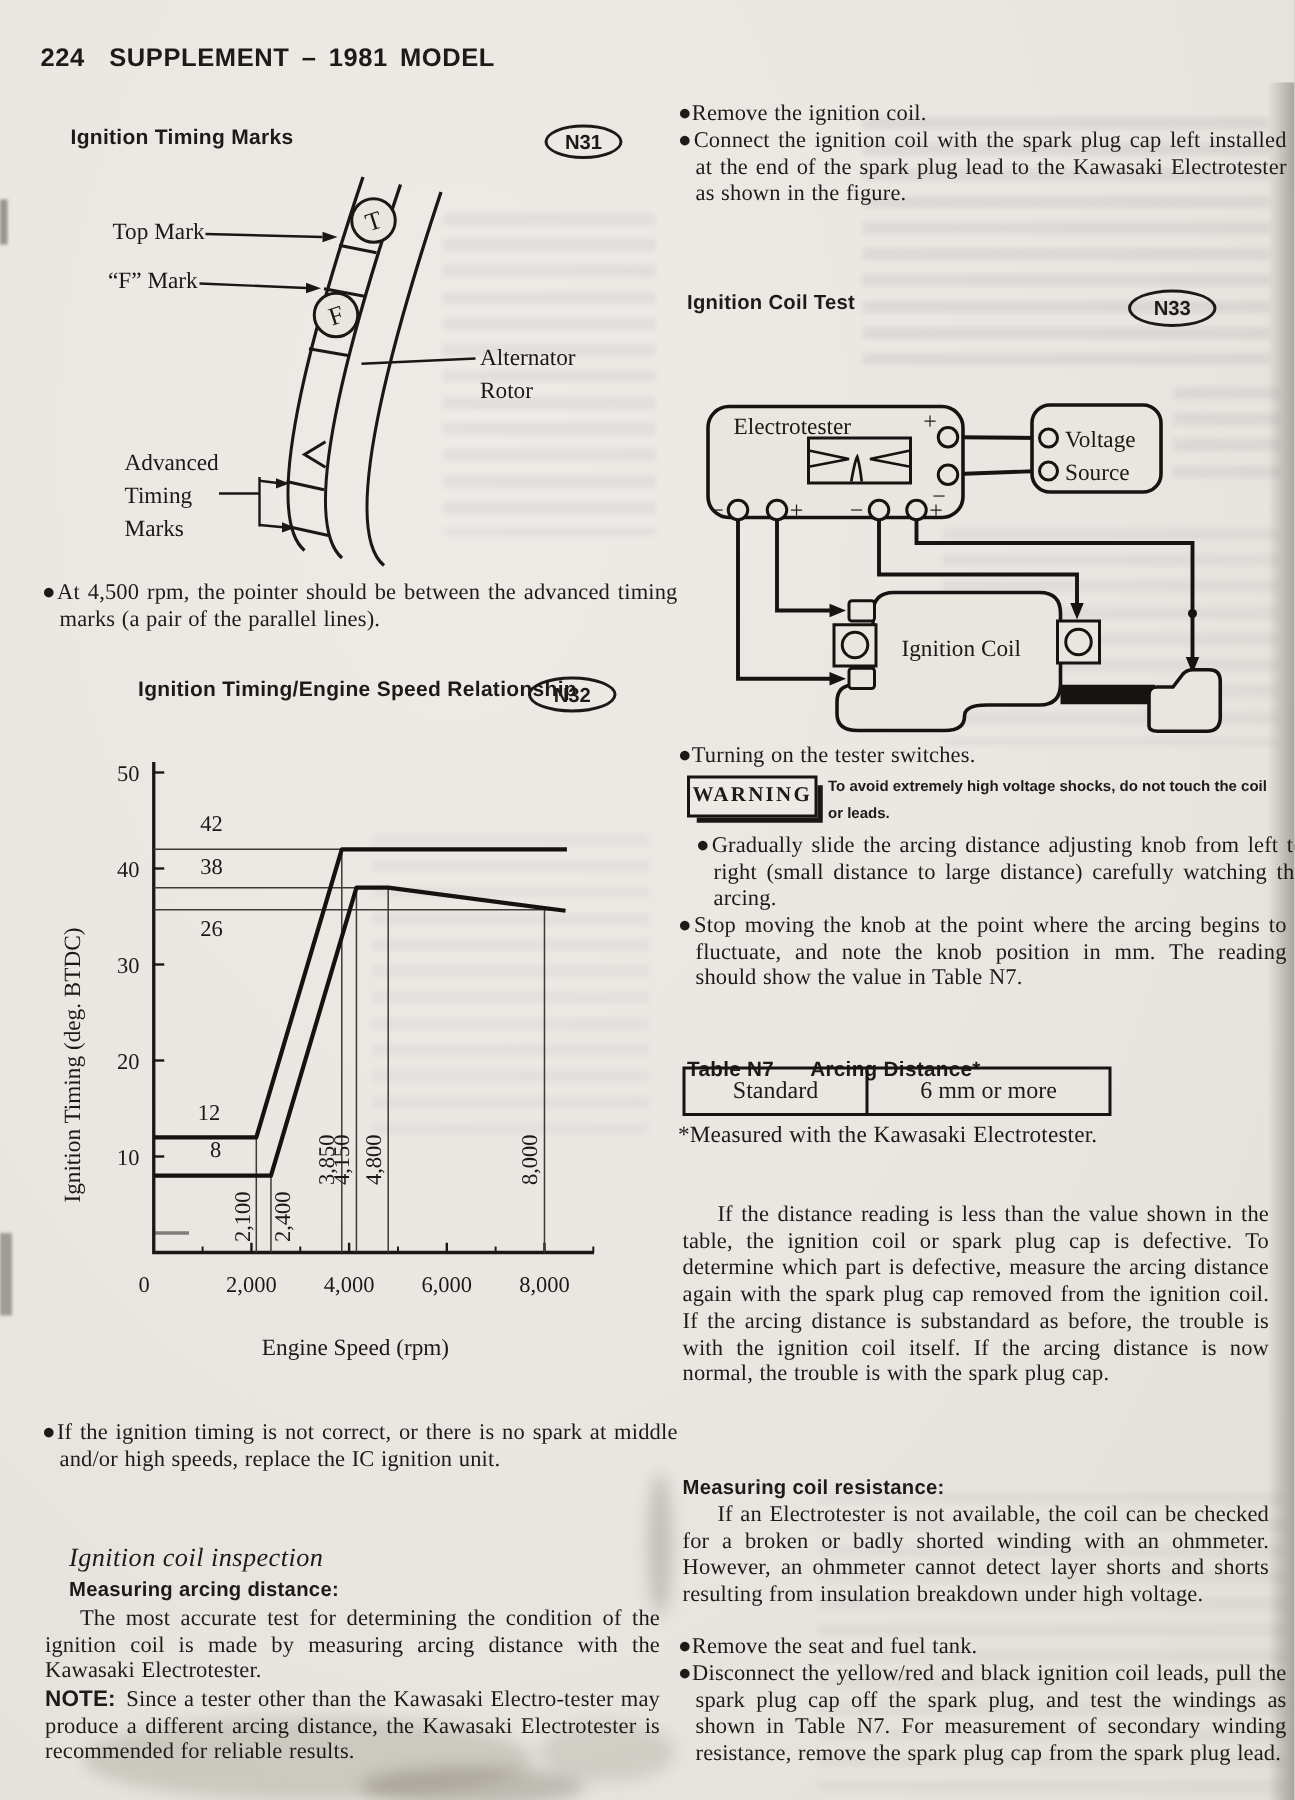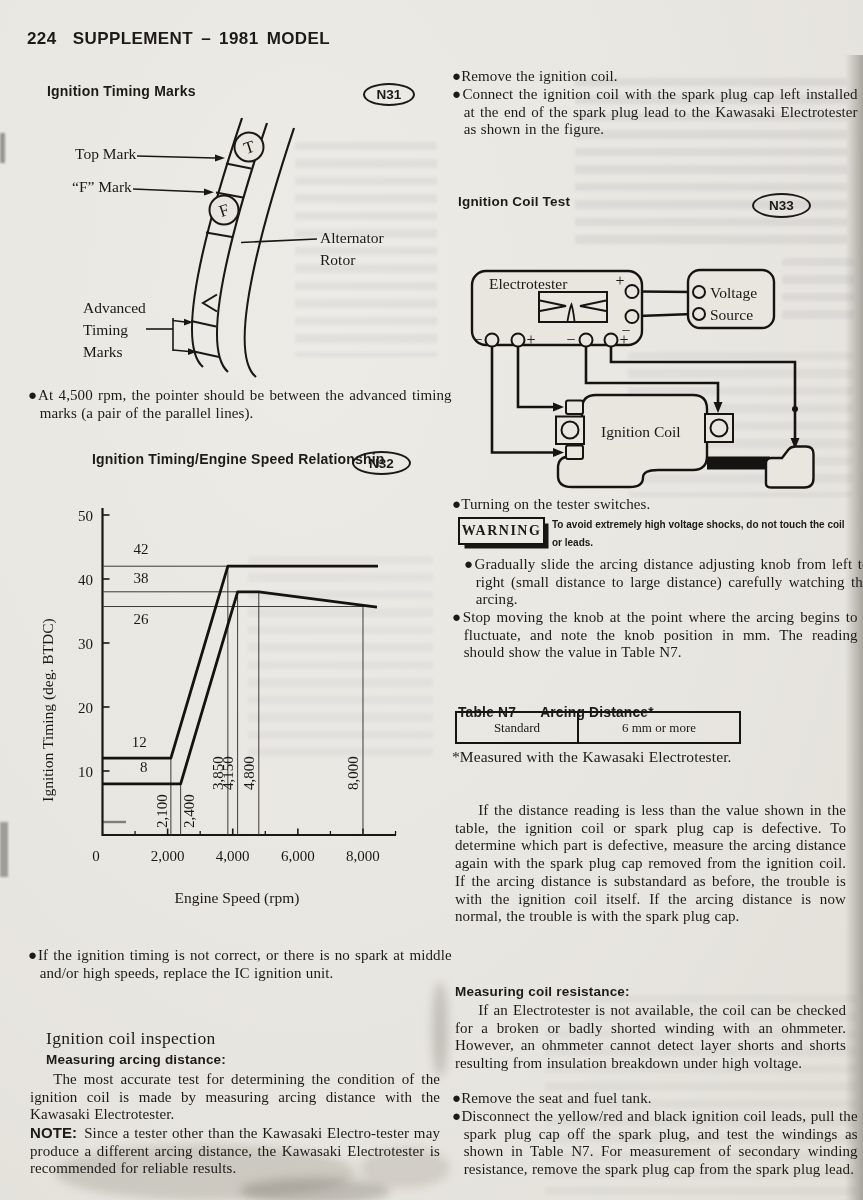--- a/index.html
+++ b/index.html
@@ -14,29 +14,29 @@
   .bullet{padding-left:.78em;text-indent:-.78em;}
   .indent{text-indent:1.55em;}
   .sans{font-family:"Liberation Sans", sans-serif;}
   .h-sans{font-family:Liberation Sans, sans-serif;font-weight:bold;font-size:14px;letter-spacing:.2px;}
   .page-header{font-family:"Liberation Sans", sans-serif;font-weight:bold;font-size:17px;letter-spacing:.4px;word-spacing:3px;}
   .fig-oval{
     border:2px solid #1c1a18;border-radius:50%;text-align:center;
     font-family:"Liberation Sans", sans-serif;font-weight:bold;font-size:13.5px;
     display:flex;align-items:center;justify-content:center;
   }
-  .italic-head{font-size:17.5px;letter-spacing:.3px;}
+  .italic-head{font-style:italic;font-size:17.5px;letter-spacing:.3px;}
   .warning-box{
     border:2.5px solid #171513;background:#eceae5;box-shadow:5px 5px 0 -1.5px #1a1815;
     display:flex;align-items:center;justify-content:center;
     font-family:Liberation Serif, serif;font-weight:bold;font-size:14px;letter-spacing:1.5px;
   }
   .warning-text{font-family:"Liberation Sans", sans-serif;font-weight:bold;font-size:10px;line-height:18px;}
   .n7-table{display:flex;border:2.8px solid #171513;height:29px;}
-  .n7-cell{display:flex;align-items:center;justify-content:center;font-size:13px;}
+  .n7-cell{display:flex;align-items:center;justify-content:center;font-size:16px;}
   .n7-c1{width:120px;border-right:2px solid #171513;}
   .n7-c2{flex:1;}
   svg text{font-family:"Liberation Serif", serif;fill:#1b1917;}
   .ghost{
     background:repeating-linear-gradient(180deg, rgba(75,78,92,.17) 0px, rgba(75,78,92,.17) 8px, rgba(0,0,0,0) 8px, rgba(0,0,0,0) 17.5px);
     filter:blur(1.7px);border-radius:4px;pointer-events:none;
   }
   .stain{border-radius:50%;filter:blur(5px);pointer-events:none;}
   .edge{pointer-events:none;}
 </style>

